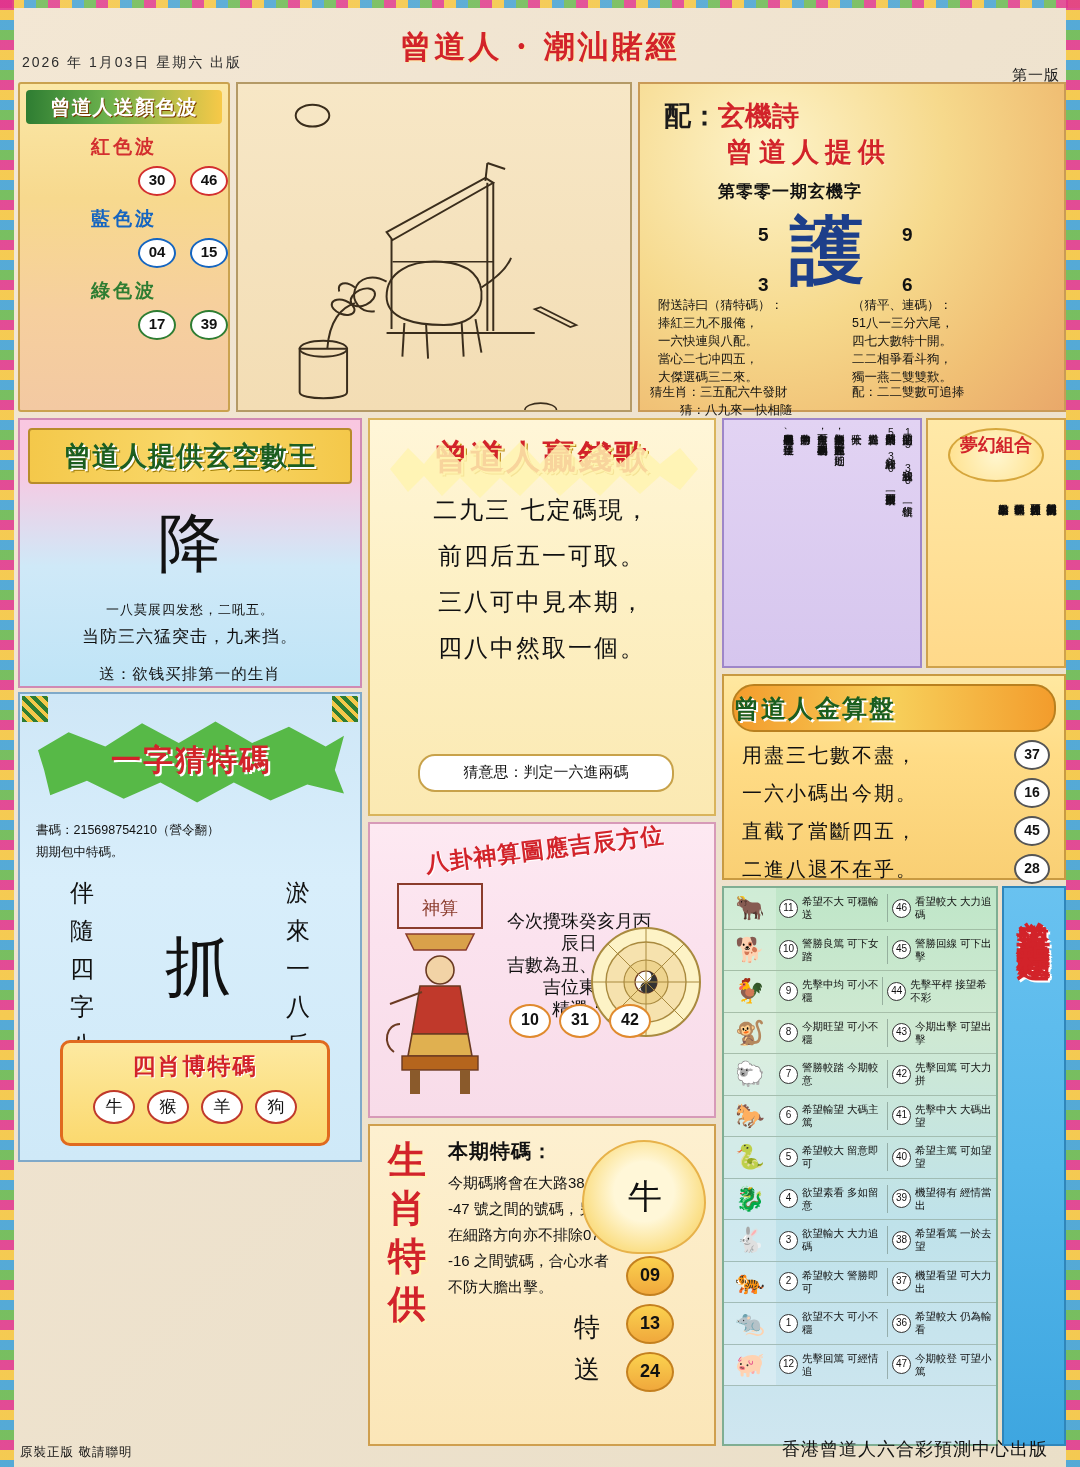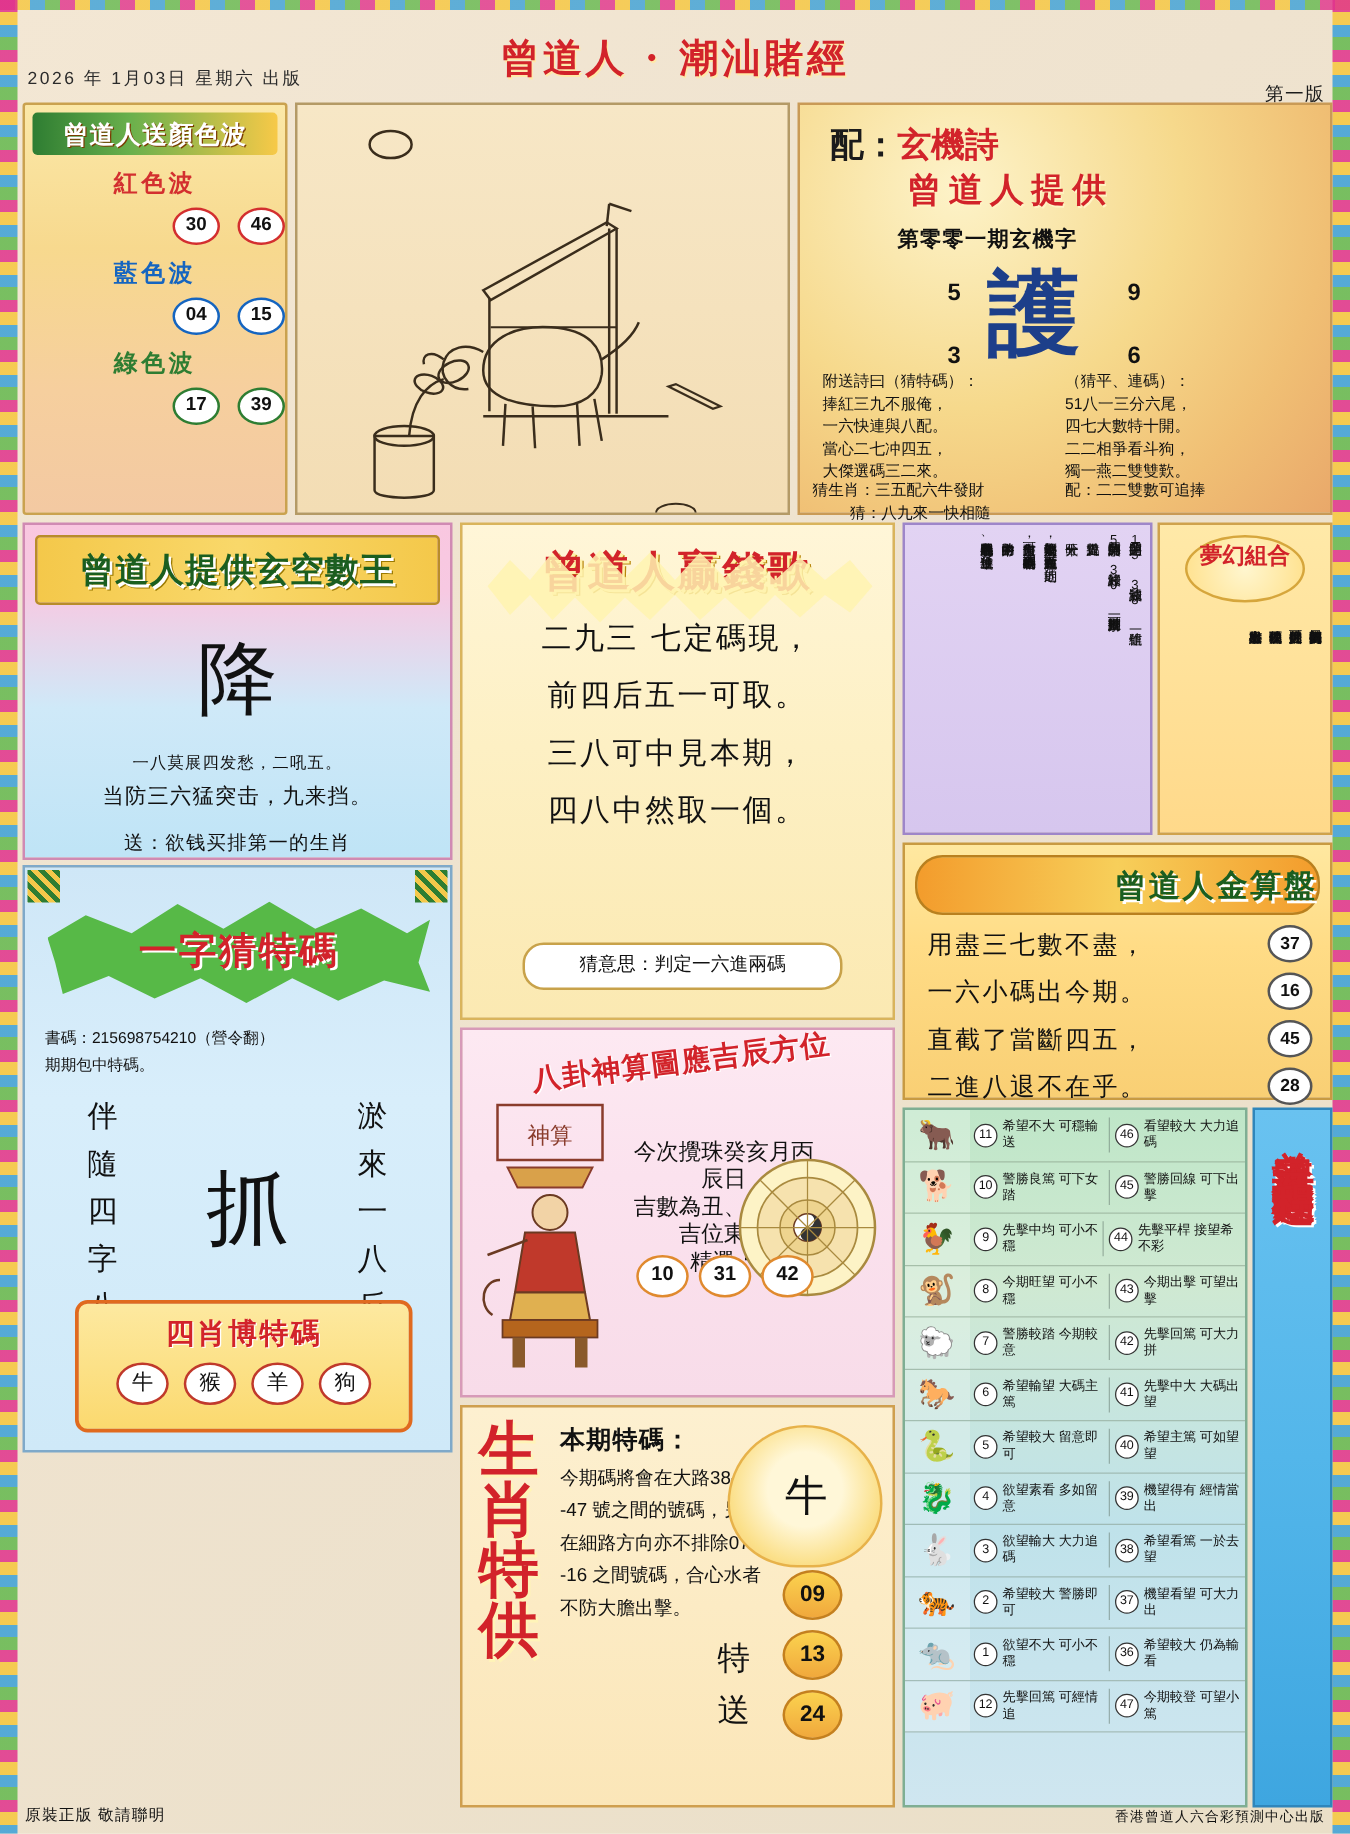--- a/index.html
+++ b/index.html
@@ -221,21 +221,21 @@
   }
 
   
   #shengxiao{
     left:354px;top:1096px;width:348px;height:322px;
     background:linear-gradient(180deg,#fdf0d0 0%,#fbe6b8 100%);
     border:2px solid #cf9f4e;
   }
   .sx-vert{
     position:absolute;left:8px;top:10px;width:58px;text-align:center;
-    font-family:"DejaVu Serif",serif;font-size:48px;font-weight:bold;line-height:48px;
+    font-family:"DejaVu Serif",serif;font-size:38px;font-weight:bold;line-height:48px;
     color:#d2232a;text-shadow:2px 2px 0 #fff4b8;
   }
   .sx-head{position:absolute;left:78px;top:12px;font-size:20px;font-weight:bold;color:#111;letter-spacing:1px;}
   .sx-body{position:absolute;left:78px;top:44px;width:162px;font-size:15px;line-height:26px;color:#111;}
   .sx-flower{
     position:absolute;right:8px;top:14px;width:120px;height:110px;
     background:radial-gradient(circle at 50% 45%,#fff7d8 35%,#fbe08a 70%,#f6c664 100%);
     border-radius:50% 50% 45% 45%/55% 55% 45% 45%;
     border:2px solid #e7b24a;
   }
@@ -279,21 +279,21 @@
   #jinsuan{
     left:708px;top:646px;width:344px;height:206px;
     background:linear-gradient(180deg,#ffe8a0 0%,#ffdc86 40%,#f9cf74 100%);
     border:2px solid #c89a42;
   }
   .js-band{
     margin:8px;height:44px;border-radius:22px;
     background:linear-gradient(90deg,#f3a63b,#f7c council);
     background:linear-gradient(90deg,#f39c2c,#f7cf5a 50%,#f39c2c);
     border:2px solid #b9801f;
-    display:flex;align-items:center;justify-content:flex-end;
+    display:flex;align-items:center;justify-content:flex-start;
   }
   .js-band span{
     font-family:"DejaVu Serif",serif;font-size:25px;font-weight:bold;color:#1b5e20;
     letter-spacing:2px;text-shadow:2px 2px 0 #fff;
   }
   .js-row{
     display:flex;align-items:center;justify-content:space-between;
     margin:8px 14px 0 18px;
   }
   .js-txt{font-family:"DejaVu Serif",serif;font-size:20px;color:#111;letter-spacing:2px;}
@@ -338,21 +338,21 @@
   }
   #verttitle .vt{
     font-family:"DejaVu Serif",serif;font-size:34px;font-weight:bold;color:#d2232a;
     writing-mode:vertical-rl;text-orientation:upright;
     margin:6px auto 0;line-height:40px;letter-spacing:2px;
     text-shadow:2px 2px 0 #fff;
   }
 
   
   .footer-l{position:absolute;left:6px;bottom:6px;font-size:12.5px;color:#111;letter-spacing:1px;}
-  .footer-r{position:absolute;right:6px;bottom:6px;font-size:11px;color:#111;letter-spacing:1px;}
+  .footer-r{position:absolute;right:18px;bottom:6px;font-size:18px;color:#111;letter-spacing:1px;}
 </style>
 </head>
 <body>
 
 <div class="page">
   <div class="frame-t"></div>
   <div class="frame-l"></div>
   <div class="frame-r"></div>
 
   <div class="inner">

